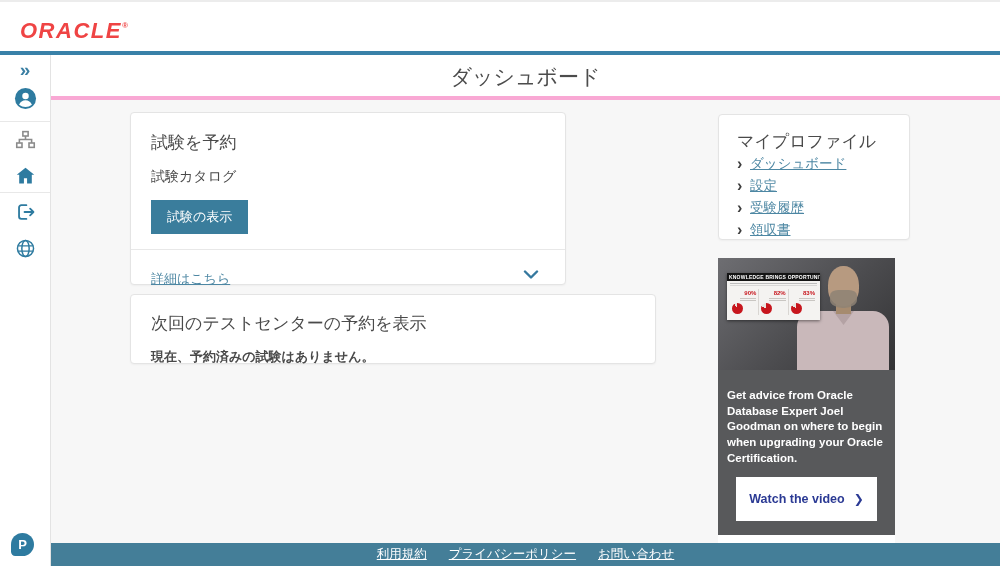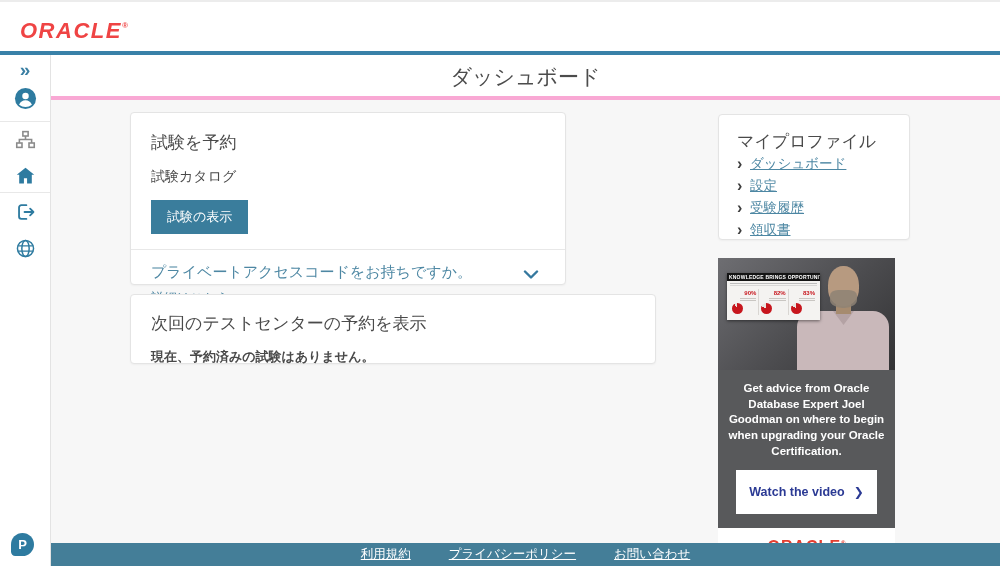--- a/index.html
+++ b/index.html
@@ -92,36 +92,36 @@
   .pie1 { background:conic-gradient(#c7161d 0 90%, #e8e5e1 0); }
   .pie2 { background:conic-gradient(#c7161d 0 82%, #e8e5e1 0); }
   .pie3 { background:conic-gradient(#c7161d 0 83%, #e8e5e1 0); }
   .man { position:absolute; right:4px; top:8px; width:100px; height:104px; }
   .man-head { position:absolute; left:37px; top:0; width:31px; height:40px; background:#b79a80; border-radius:48% 48% 44% 44%; }
   .man-beard { position:absolute; left:39px; top:24px; width:27px; height:18px; background:#8e8374; border-radius:30% 30% 46% 46%; opacity:0.85; }
   .man-neck { position:absolute; left:45px; top:38px; width:15px; height:10px; background:#a68b6f; }
   .man-shirt { position:absolute; left:6px; top:45px; width:92px; height:59px; background:#c9b8ba; border-radius:16px 16px 0 0; }
   .man-collar { position:absolute; left:42px; top:45px; width:21px; height:14px; background:#b4a2a4; clip-path:polygon(0 0,100% 0,50% 100%); }
 
-  .promo-txt { padding:11px 9px 0; color:#fff; font-size:11.5px; font-weight:bold; line-height:1.36; text-align:center; }
+  .promo-txt { padding:18px 9px 0; color:#fff; font-size:11.5px; font-weight:bold; line-height:1.36; }
   .watch-wrap { text-align:center; padding:11px 0 14px; }
   .btn-watch {
     display:inline-block; background:#fff; color:#2b3a94; font-weight:bold; font-size:12.5px;
     padding:15px 13px; border:none; cursor:pointer; font-family:inherit;
   }
   .watch-chev { margin-left:9px; font-size:12px; }
   .promo-brand { background:#fff; height:31px; line-height:31px; text-align:center;
     color:#e43e30; font-size:16px; font-weight:bold; letter-spacing:1px; }
   .promo-brand sup { font-size:6px; vertical-align:7px; letter-spacing:0; }
   .promo-bar { height:6px; background:#2d5491; }
 
   
   .footer {
     position:absolute; left:0; right:0; bottom:0; height:23px; background:#447e98;
-    display:flex; align-items:center; justify-content:center; gap:38px;
+    display:flex; align-items:center; justify-content:center; gap:22px;
   }
   .flink { color:#fff; font-size:12.5px; text-decoration:underline; cursor:pointer; white-space:nowrap; }
 
   svg { display:inline-block; vertical-align:middle; }
 </style>
 </head>
 <body>
 
 <div class="app">
 
@@ -175,21 +175,20 @@
 
     <div class="content">
 
       <div class="card card-book">
         <div class="card-h">試験を予約</div>
         <div class="catalog">試験カタログ</div>
         <button class="btn-view">試験の表示</button>
         <hr class="book-div">
         <div class="access-row">
           <div>
-            <div class="access-q">プライベートアクセスコードをお持ちですか。</div>
             <a class="details-link">詳細はこちら</a>
           </div>
           <div class="chev-down">
             <svg width="16" height="10" viewBox="0 0 16 10" fill="none" stroke="#35789e" stroke-width="2.4" stroke-linecap="round" stroke-linejoin="round">
                 <path d="M2 1.5l6 6 6-6"></path>
               </svg>
           </div>
         </div>
       </div>
 

